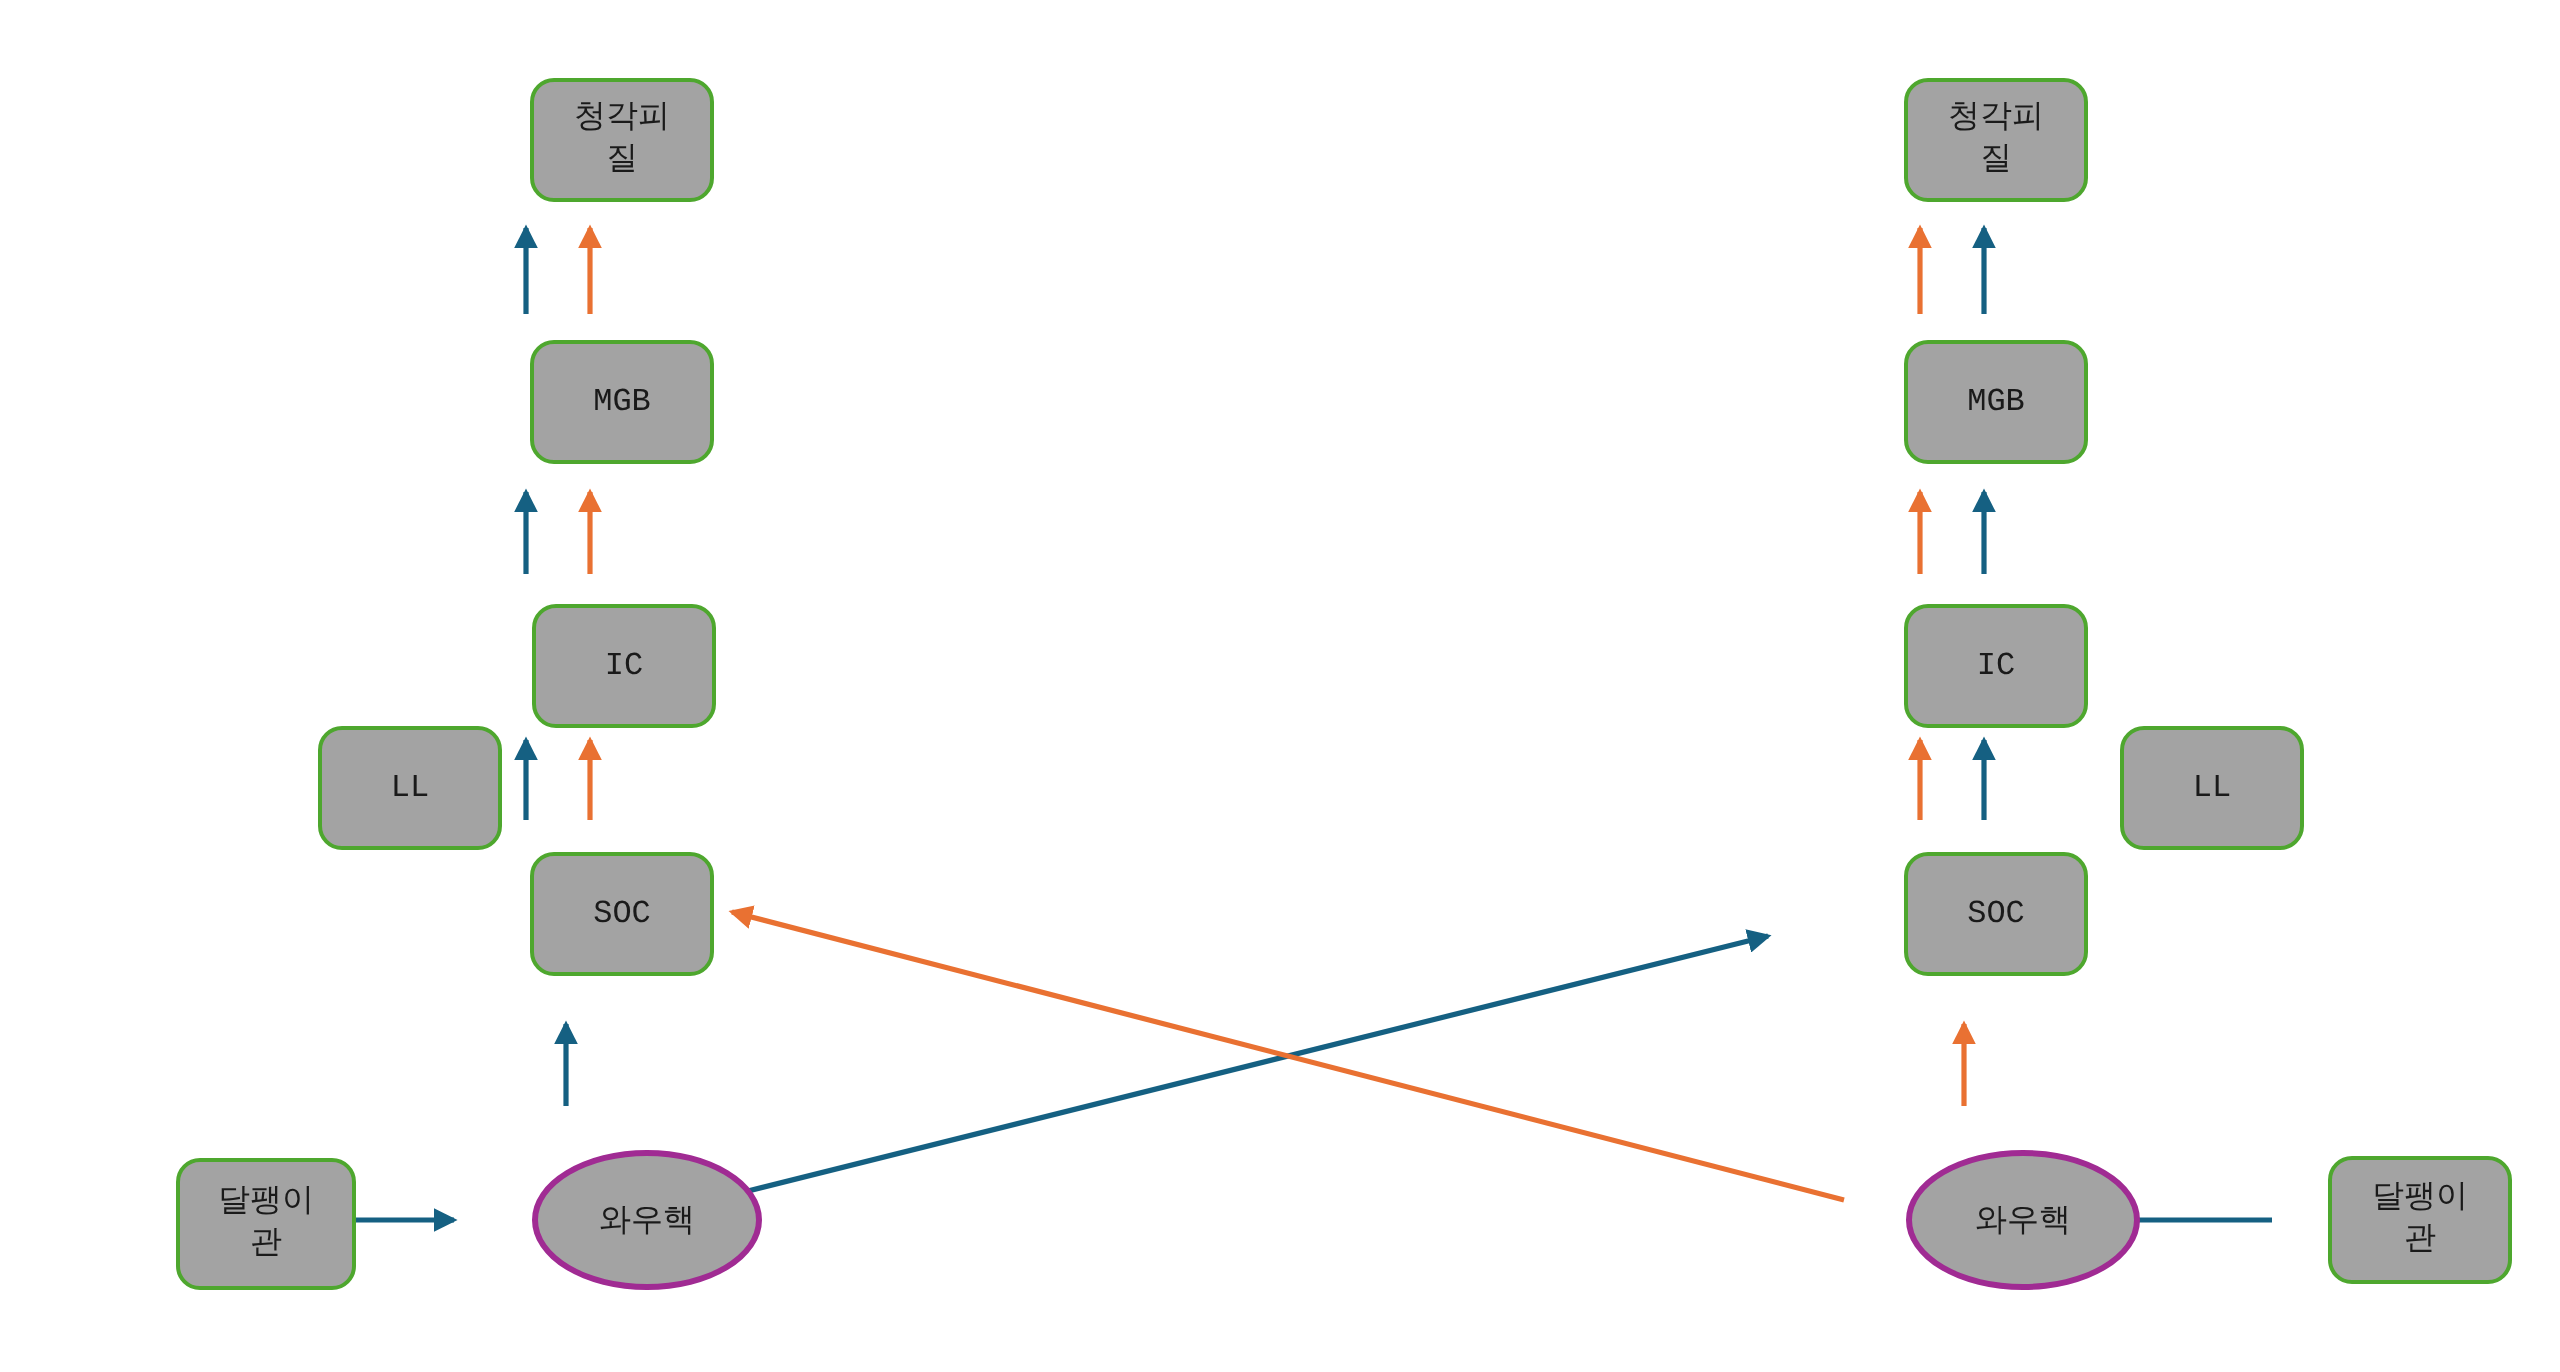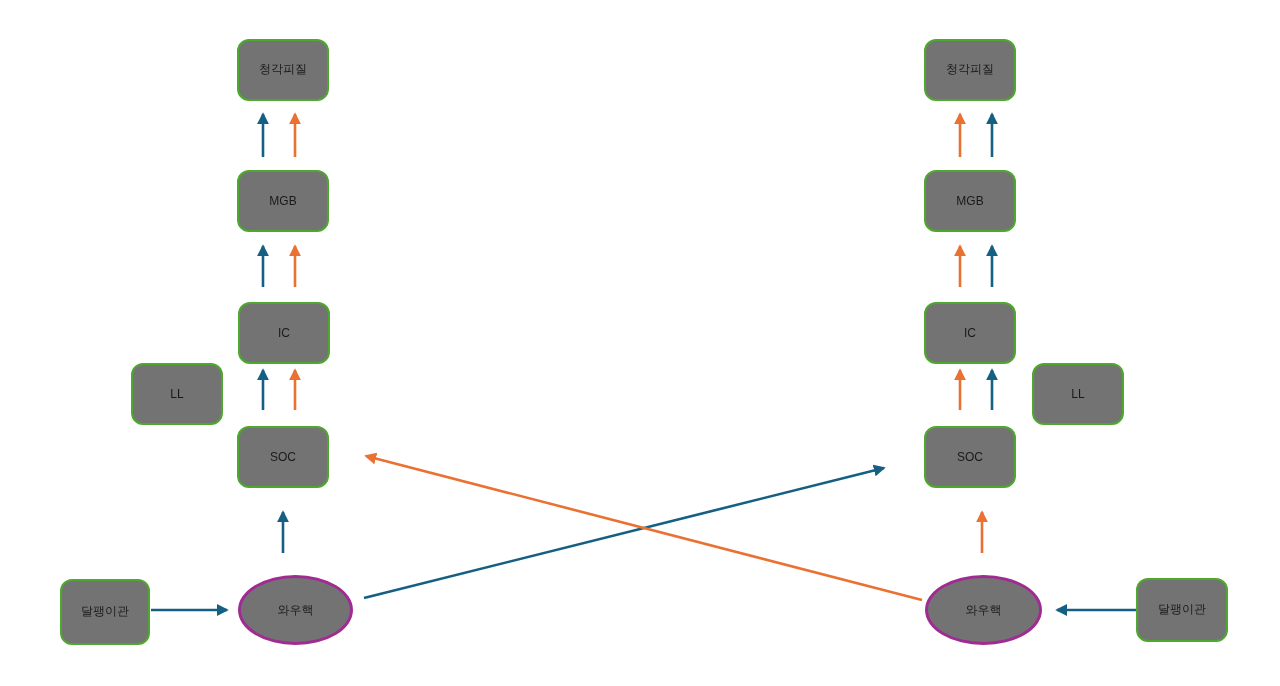--- a/index.html
+++ b/index.html
@@ -13,41 +13,42 @@
     width:1280px;height:686px;
     background:var(--background,#fff);
     overflow:hidden;
   }
   .arrows-layer{
     position:absolute;left:0;top:0;z-index:1;
   }
   .node{
     position:absolute;z-index:2;
     display:flex;align-items:center;justify-content:center;
-    background:#737373;
+    background:#a3a3a3;
     color:var(--text,#1a1a1a);
-    font-size:12px;
+    font-size:16px;
     box-sizing:border-box;
+    margin-left:28px;
   }
   .box{
     width:92px;height:62px;
     border:2.5px solid var(--box-green,#4EA72E);
     border-radius:12px;
   }
   .ellipse{
     border:3px solid var(--ellipse-purple,#A02B93);
     border-radius:50%;
   }
   .node .wrap{
     display:block;width:60px;
     text-align:center;
     word-break:break-all;
     line-height:1.3;
   }
-  .node .single{white-space:nowrap;}
+  .node .single{white-space:nowrap;font-family:Liberation Mono, monospace;}
   #m-arrow-blue path{fill:var(--arrow-blue,#156082);}
   #m-arrow-orange path{fill:var(--arrow-orange,#E97132);}
 </style>
 </head>
 <body>
 
 <div class="canvas">
 
   <svg class="arrows-layer" width="1280" height="686" viewBox="0 0 1280 686">
     <defs>

